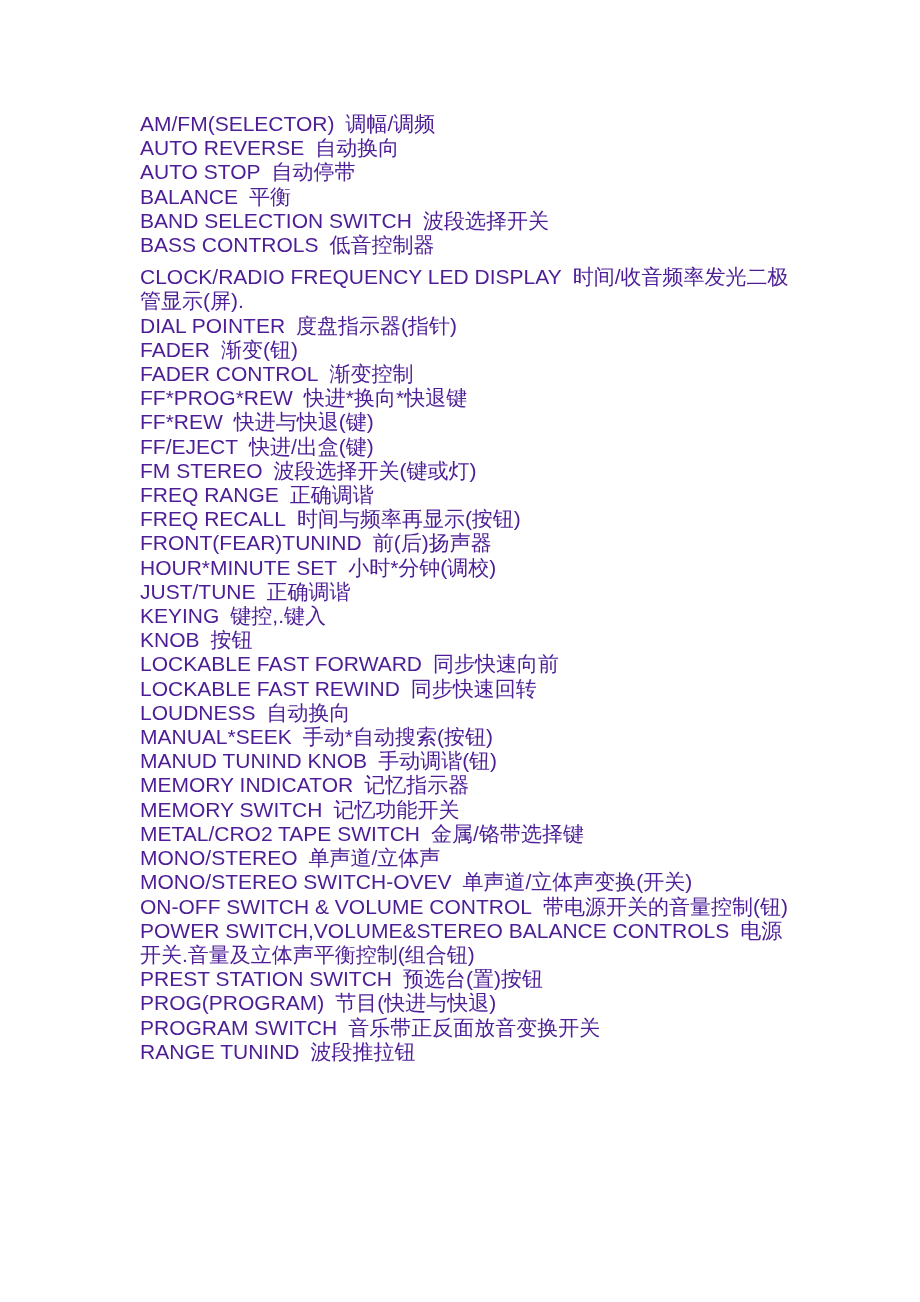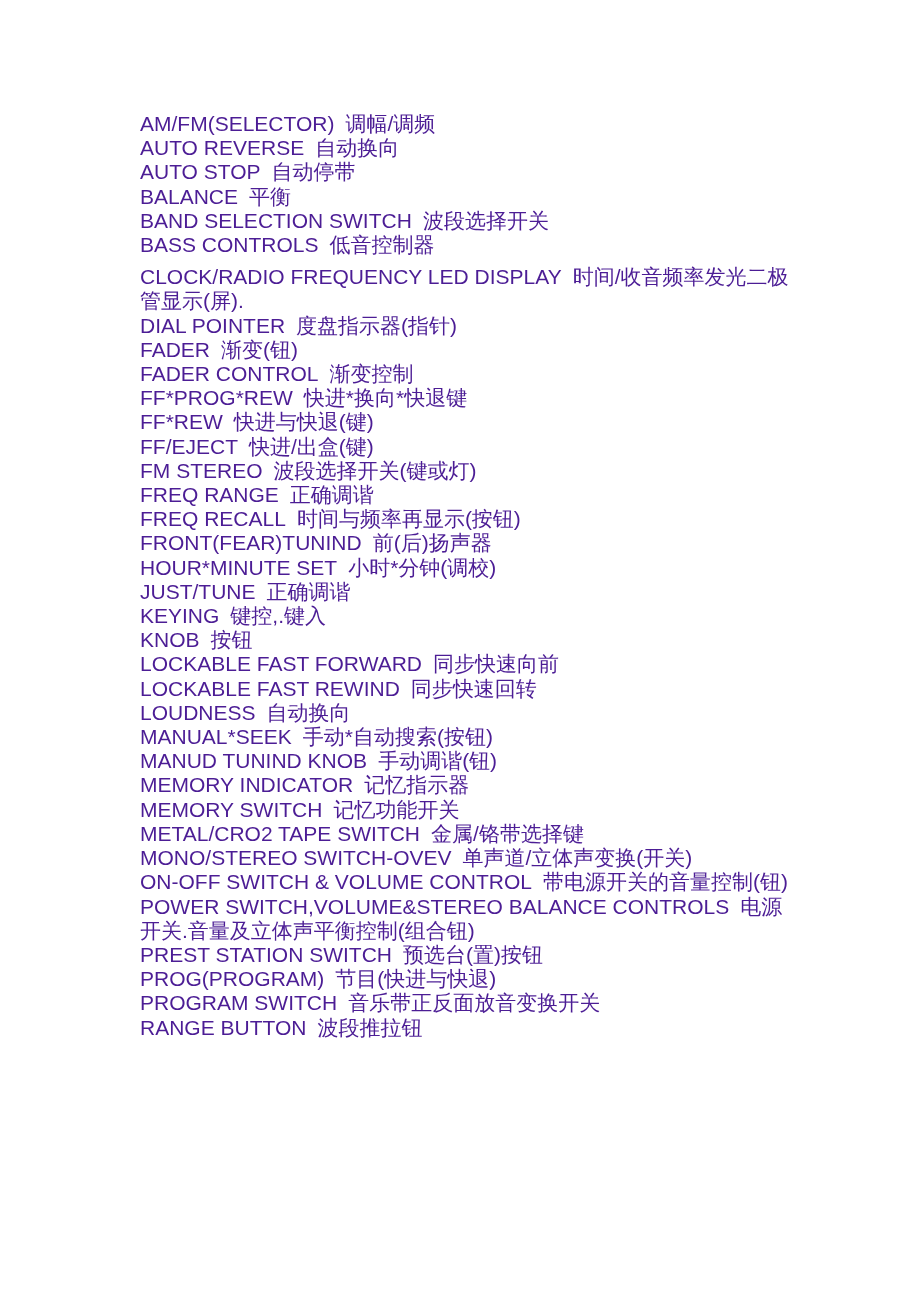--- a/index.html
+++ b/index.html
@@ -105,31 +105,32 @@
         <p class="row"><span class="en">MANUAL*SEEK</span><span class="zh">手动*自动搜索(按钮)</span></p>
 
         <p class="row"><span class="en">MANUD TUNIND KNOB</span><span class="zh">手动调谐(钮)</span></p>
 
         <p class="row"><span class="en">MEMORY INDICATOR</span><span class="zh">记忆指示器</span></p>
 
         <p class="row"><span class="en">MEMORY SWITCH</span><span class="zh">记忆功能开关</span></p>
 
         <p class="row"><span class="en">METAL/CRO2 TAPE SWITCH</span><span class="zh">金属/铬带选择键</span></p>
 
+        <p class="row"><span class="en">MONO/STEREO</span><span class="zh">单声道/立体声</span></p>
 
         <p class="row"><span class="en">MONO/STEREO SWITCH-OVEV</span><span class="zh">单声道/立体声变换(开关)</span></p>
 
         <p class="row"><span class="en">ON-OFF SWITCH &amp; VOLUME CONTROL</span><span class="zh">带电源开关的音量控制(钮)</span></p>
 
         <p class="row"><span class="en">POWER SWITCH,VOLUME&amp;STEREO BALANCE CONTROLS</span><span class="zh">电源开关.音量及立体声平衡控制(组合钮)</span></p>
 
         <p class="row"><span class="en">PREST STATION SWITCH</span><span class="zh">预选台(置)按钮</span></p>
 
         <p class="row"><span class="en">PROG(PROGRAM)</span><span class="zh">节目(快进与快退)</span></p>
 
         <p class="row"><span class="en">PROGRAM SWITCH</span><span class="zh">音乐带正反面放音变换开关</span></p>
 
 
-        <p class="row"><span class="en">RANGE BUTTON</span><span class="zh">波段推拉钮</span></p>
+        <p class="row"><span class="en">RANGE TUNIND</span><span class="zh">波段推拉钮</span></p>
       </div>
 
   </div>
 </div>
 
 </body></html>

